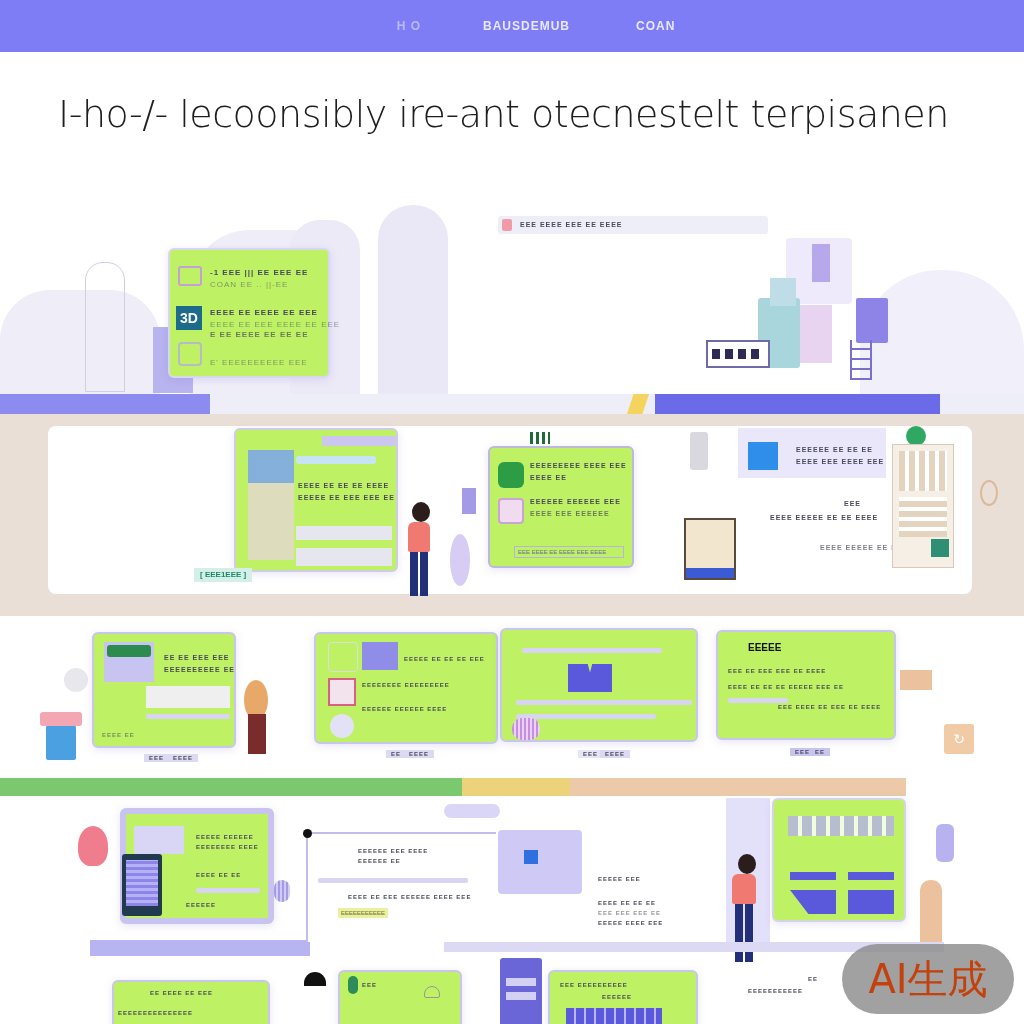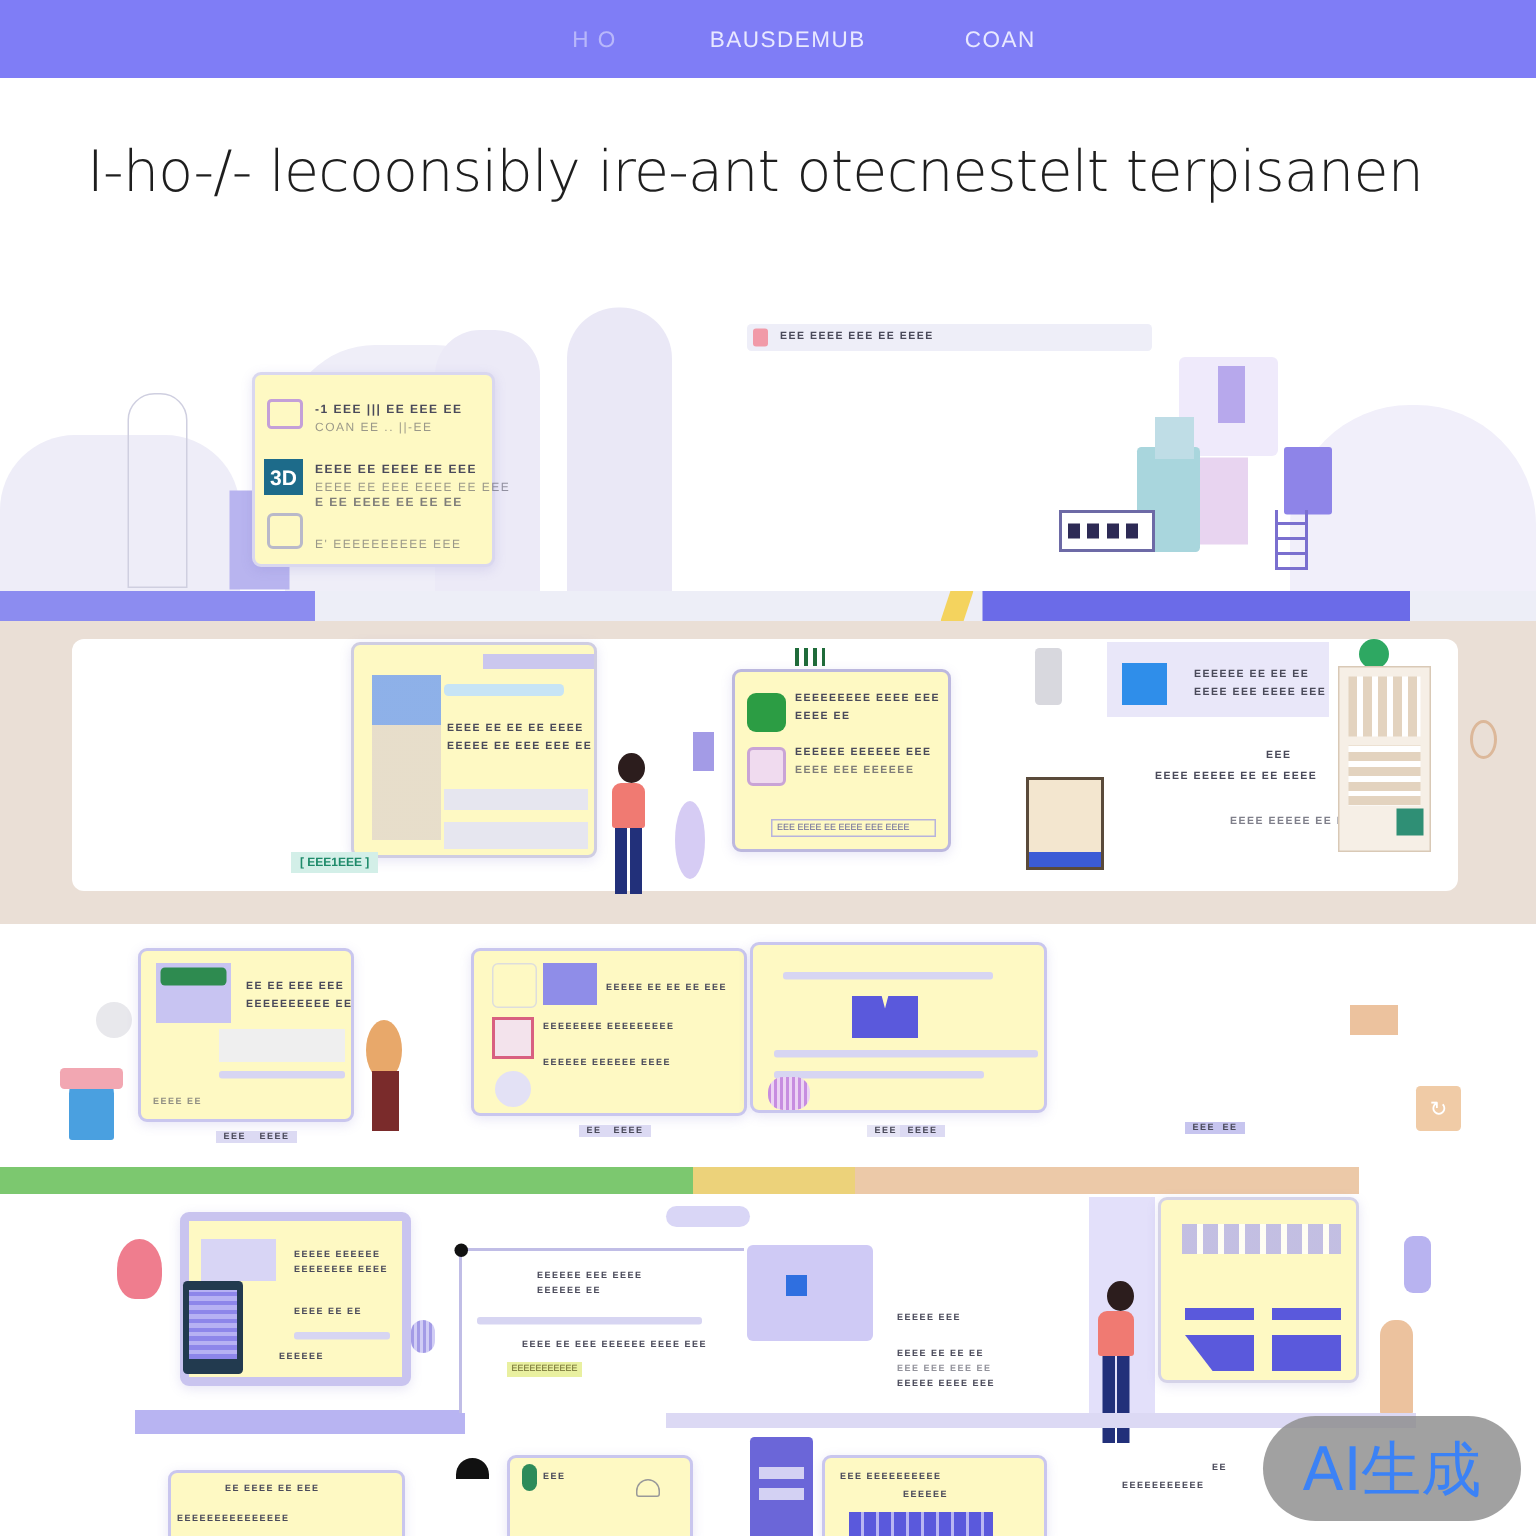--- a/index.html
+++ b/index.html
@@ -1,32 +1,32 @@
 <!DOCTYPE html>
 <html><head>
 <meta charset="utf-8">
 <style>
   *{box-sizing:border-box;margin:0;padding:0}
   html,body{width:1024px;height:1024px;overflow:hidden;background:#fff;font-family:"Liberation Sans",sans-serif;}
   .abs{position:absolute}
   #root{position:relative;width:1024px;height:1024px;background:#fff;}
   .topbar{left:0;top:0;width:1024px;height:52px;background:#7f7df6;display:flex;align-items:center;justify-content:center;}
-  .topbar span{color:#e8e8ff;font-weight:normal;font-size:15px;letter-spacing:1px;padding-left:48px;}
+  .topbar span{color:#e8e8ff;font-weight:bold;font-size:12px;letter-spacing:1px;padding-left:48px;}
   .topbar .dim{opacity:.55;margin-right:14px}
   .topbar .brand2{margin-left:18px;}
   .title1{left:58px;top:92px;width:920px;font-size:38px;color:#1e1e1e;font-family:"DejaVu Sans",sans-serif;font-weight:300;letter-spacing:-0.5px;white-space:nowrap;}
   .title2{left:140px;top:150px;width:700px;font-size:25px;color:#2a2a2a;font-family:"DejaVu Sans",sans-serif;white-space:nowrap;}
-  .card{background:#fef9c3;border:2px solid #c9c6ee;border-radius:6px;box-shadow:0 2px 8px rgba(120,110,200,.18);padding-left:32px;}
+  .card{background:#bef264;border:2px solid #c9c6ee;border-radius:6px;box-shadow:0 2px 8px rgba(120,110,200,.18);padding-left:32px;}
   .lline{height:5px;border-radius:2px;background:#d7d5f2}
   .txt{font-size:8px;color:#4a4a5a;letter-spacing:1px;white-space:nowrap;font-weight:bold}
   .person-head{width:18px;height:20px;border-radius:50%;background:#2c1d1d}
   .person-body{width:22px;height:30px;background:#f07a72;border-radius:6px 6px 2px 2px}
   .person-legs{width:18px;height:44px;background:linear-gradient(90deg,#22307a 45%,transparent 45%,transparent 55%,#22307a 55%)}
   .badge-ai{left:842px;top:944px;width:172px;height:70px;border-radius:35px;background:rgba(140,140,140,.82);display:flex;align-items:center;justify-content:center;}
-  .badge-ai span{color:#3b82f6;font-size:40px;font-family:"DejaVu Sans",sans-serif;}
+  .badge-ai span{color:#c2410c;font-size:40px;font-family:"DejaVu Sans",sans-serif;}
 </style>
 </head>
 <body>
 
 <div id="root">
 
   <div class="abs topbar">
     <span class="dim">H O</span>
     <span>BAUSDEMUB</span>
     <span class="brand2">COAN</span>
@@ -172,20 +172,27 @@
     <div class="abs card" style="left:500px;top:8px;width:198px;height:114px;">
       <div class="abs lline" style="left:20px;top:18px;width:140px;"></div>
       <div class="abs" style="left:66px;top:34px;width:44px;height:28px;background:#5a59dc;clip-path:polygon(0 0,45% 0,50% 30%,55% 0,100% 0,100% 100%,0 100%);"></div>
       <div class="abs lline" style="left:14px;top:70px;width:176px;"></div>
       <div class="abs lline" style="left:14px;top:84px;width:140px;"></div>
       <div class="abs" style="left:10px;top:88px;width:28px;height:22px;background:repeating-linear-gradient(90deg,#c78de0 0 2px,#ecd3f4 2px 4px);border-radius:10px;"></div>
     </div>
     <div class="abs txt" style="left:578px;top:130px;background:#e6e5f5;padding:1px 5px;font-size:6px;">EEE</div>
     <div class="abs txt" style="left:600px;top:130px;background:#dcdaf3;padding:1px 5px;font-size:6px;">EEEE</div>
 
+    <div class="abs card" style="left:716px;top:10px;width:180px;height:110px;">
+      <div class="abs" style="left:30px;top:10px;font-size:10px;font-weight:bold;color:#111;">EEEEE</div>
+      <div class="abs txt" style="left:10px;top:36px;font-size:6px;">EEE EE EEE EEE EE EEEE</div>
+      <div class="abs txt" style="left:10px;top:52px;font-size:6px;">EEEE EE EE EE EEEEE EEE EE</div>
+      <div class="abs lline" style="left:10px;top:66px;width:60px;"></div>
+      <div class="abs txt" style="left:60px;top:72px;font-size:6px;">EEE EEEE EE EEE EE EEEE</div>
+    </div>
     <div class="abs txt" style="left:790px;top:128px;background:#c7c5ef;padding:1px 5px;font-size:6px;">EEE</div>
     <div class="abs txt" style="left:810px;top:128px;background:#c7c5ef;padding:1px 5px;font-size:6px;">EE</div>
 
     <div class="abs" style="left:900px;top:50px;width:32px;height:20px;background:#ecc29e;"></div>
     <div class="abs" style="left:944px;top:104px;width:30px;height:30px;background:#f0cba6;border-radius:3px;color:#fff;font-size:14px;text-align:center;line-height:30px;">↻</div>
   </div>
 
   <div class="abs" style="left:0;top:776px;width:1024px;height:170px;">
     <div class="abs" style="left:0;top:2px;width:462px;height:18px;background:#7cc86f;"></div>
     <div class="abs" style="left:462px;top:2px;width:108px;height:18px;background:#ecd27a;"></div>

